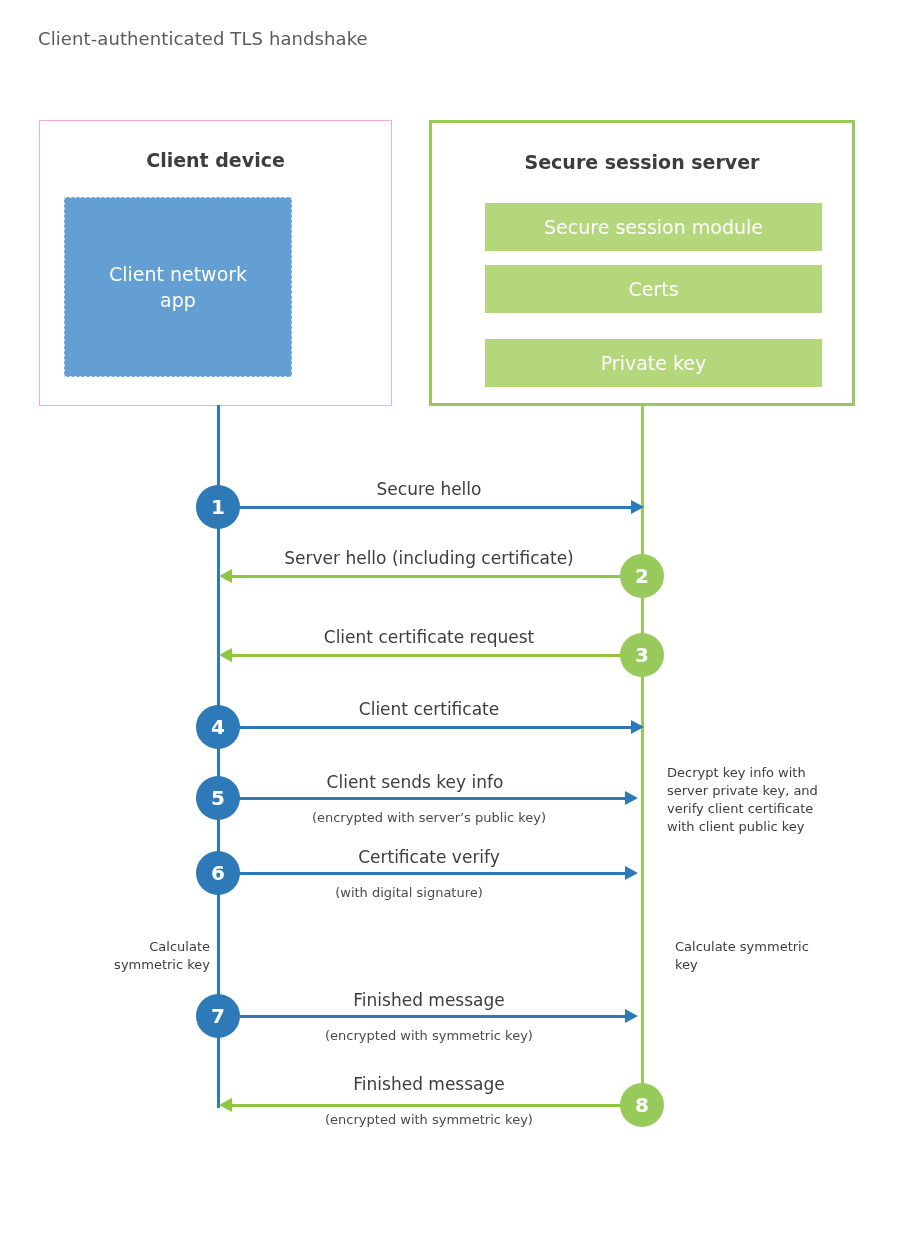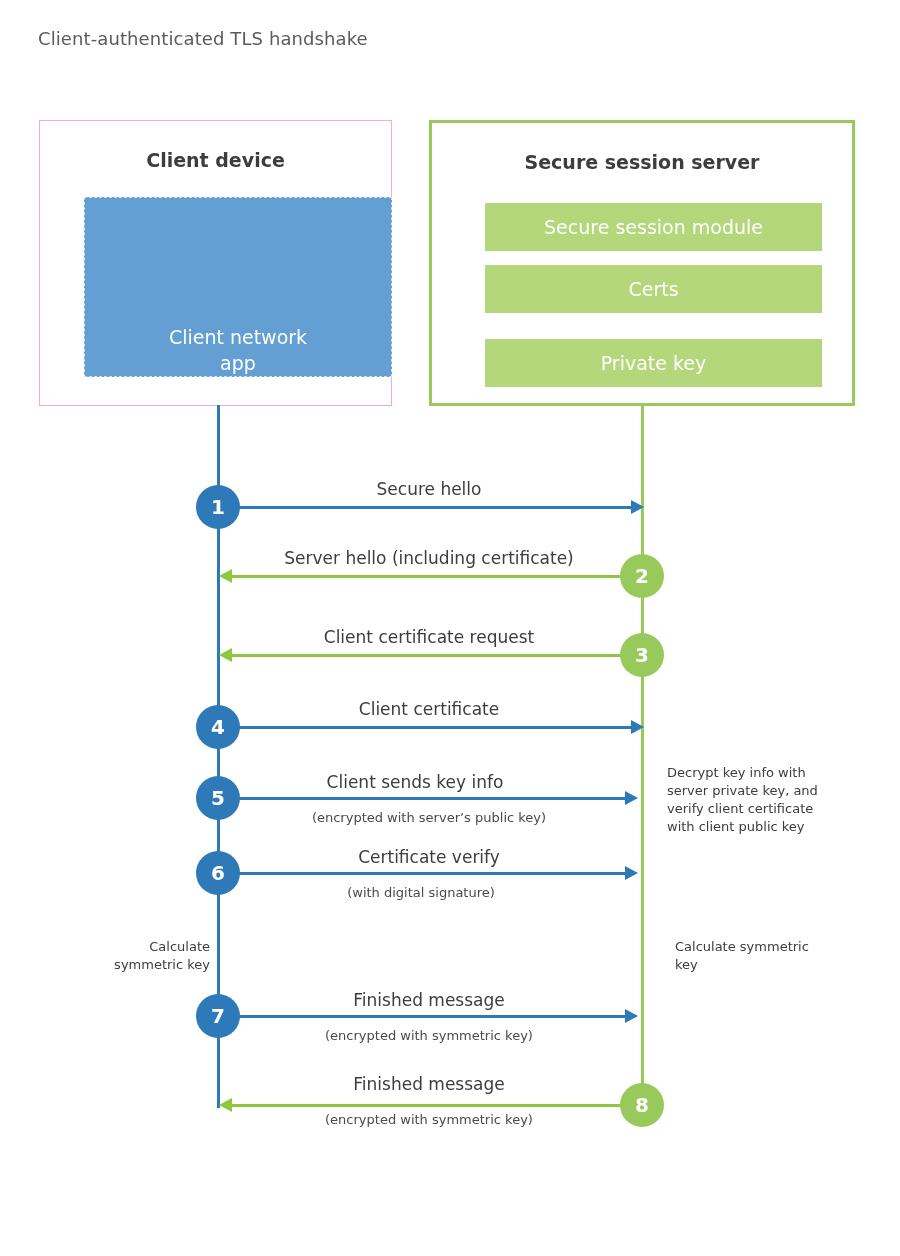--- a/index.html
+++ b/index.html
@@ -54,29 +54,29 @@
     top: 28px;
     text-align: center;
     font-size: 19px;
     font-weight: bold;
     color: #3d3d3d;
   }
 
   
   #client-app-block {
     position: absolute;
-    left: 44px;
+    left: 24px;
     top: 76px;
-    width: 308px;
+    width: 228px;
     height: 180px;
     background: #649fd4;
     border: 1px dashed #cfe0f2;
     box-sizing: border-box;
     display: flex;
-    align-items: flex-end;
+    align-items: center;
     justify-content: center;
   }
   #client-app-label {
     color: #ffffff;
     font-size: 19px;
     line-height: 26px;
     text-align: center;
     max-width: 170px;
   }
 
@@ -252,21 +252,21 @@
 
 <div class="arrow-line blue" style="left:218px; top:797px; width:412px;"></div>
 <div class="arrow-head right blue" style="left:625px; top:791px;"></div>
 <div class="msg-label" style="left:415px; top:772px;">Client sends key info</div>
 <div class="msg-sublabel" style="left:429px; top:810px;">(encrypted with server’s public key)</div>
 <div class="step-circle blue" style="left:196px; top:776px;">5</div>
 
 <div class="arrow-line blue" style="left:218px; top:872px; width:412px;"></div>
 <div class="arrow-head right blue" style="left:625px; top:866px;"></div>
 <div class="msg-label" style="left:429px; top:847px;">Certificate verify</div>
-<div class="msg-sublabel" style="left:421px; top:885px;">(with digital signature)</div>
+<div class="msg-sublabel" style="left:409px; top:885px;">(with digital signature)</div>
 <div class="step-circle blue" style="left:196px; top:851px;">6</div>
 
 <div class="arrow-line blue" style="left:218px; top:1015px; width:412px;"></div>
 <div class="arrow-head right blue" style="left:625px; top:1009px;"></div>
 <div class="msg-label" style="left:429px; top:990px;">Finished message</div>
 <div class="msg-sublabel" style="left:429px; top:1028px;">(encrypted with symmetric key)</div>
 <div class="step-circle blue" style="left:196px; top:994px;">7</div>
 
 <div class="arrow-line green" style="left:224px; top:1104px; width:418px;"></div>
 <div class="arrow-head left green" style="left:219px; top:1098px;"></div>

